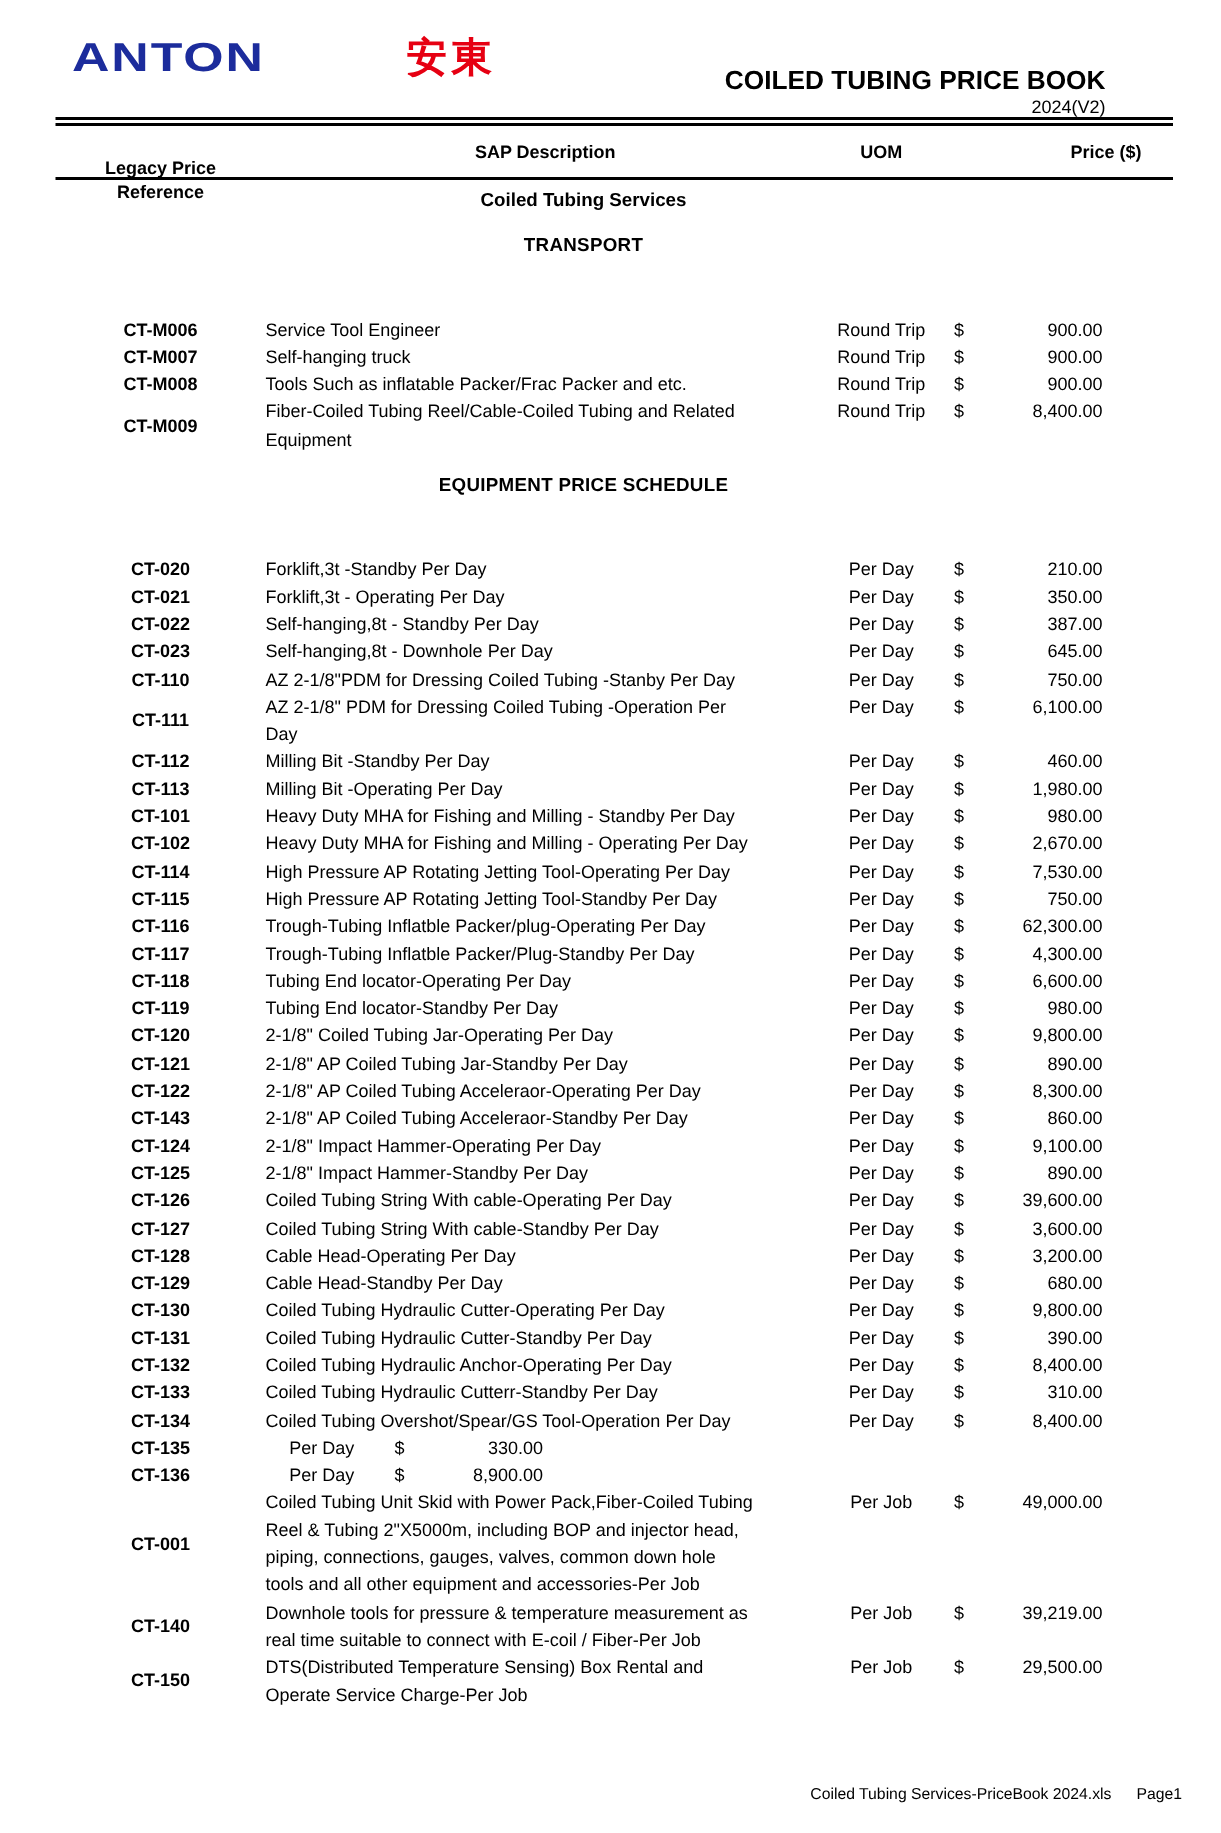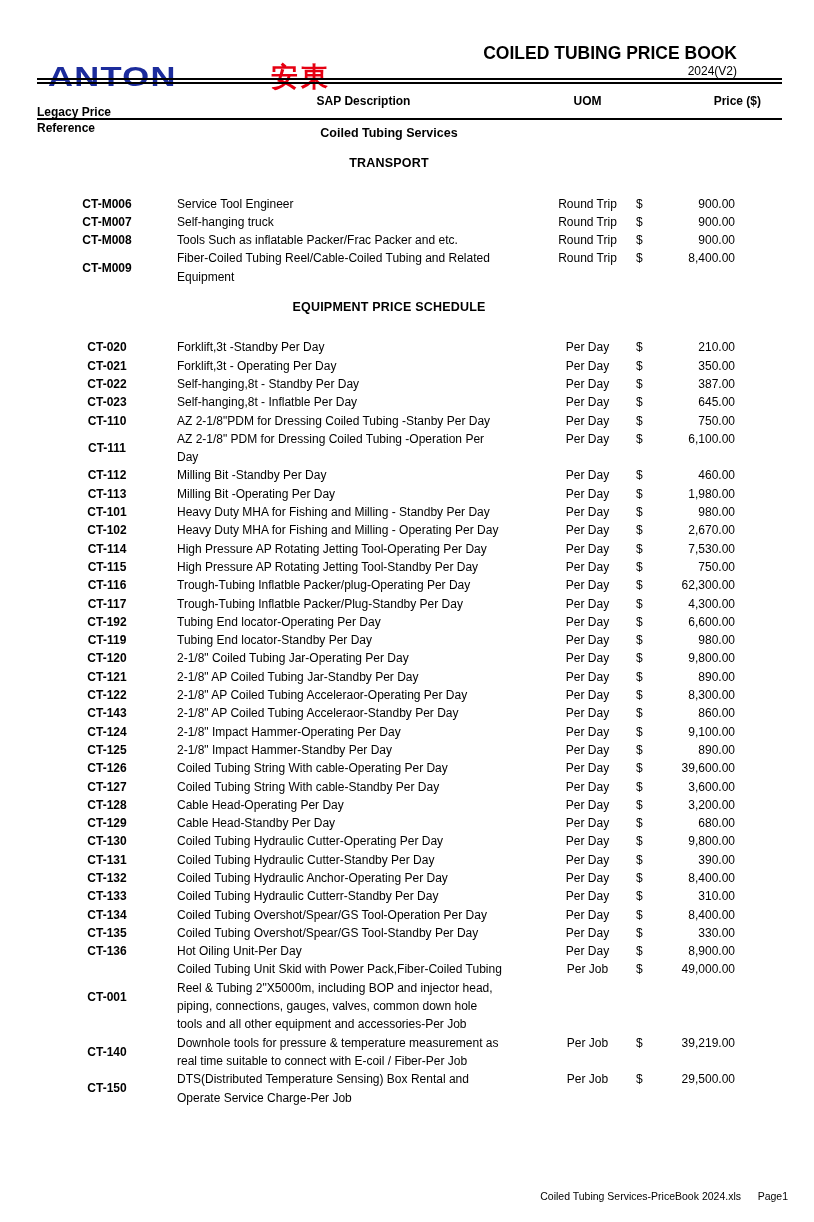--- a/index.html
+++ b/index.html
@@ -15,21 +15,21 @@
   
   .logo { position: absolute; left: 48px; top: 20px; white-space: nowrap; }
   .logo-latin {
     display: inline-block;
     font-size: 27px; font-weight: 900; letter-spacing: 1px;
     transform: scaleX(1.28); transform-origin: left center;
   }
   .logo-cjk {
     display: inline-block;
     font-size: 27px; font-weight: 700;
-    margin-left: 118px; letter-spacing: 3px; margin-top: 39px;
+    margin-left: 118px; letter-spacing: 3px;
   }
 
   
   .doc-title {
     position: absolute; right: 77px; top: 43px;
     font-size: 17.5px; font-weight: bold; white-space: nowrap;
   }
   .doc-version {
     position: absolute; right: 77px; top: 64px;
     font-size: 12px;
@@ -38,40 +38,40 @@
   
   .thead {
     position: absolute; left: 37px; top: 78px; width: 745px;
     border-top: 6px double #000;
     border-bottom: 2px solid #000;
     height: 34px;
     display: flex; align-items: center;
     font-weight: bold; font-size: 12px;
     box-sizing: content-box;
   }
-  .thead .h-code  { width: 140px; text-align: left; margin-top: 40px; }
+  .thead .h-code  { width: 140px; text-align: center; margin-top: 40px; }
   .thead .h-code span { display: inline-block; max-width: 96px; line-height: 1.3; }
   .thead .h-desc  { width: 373px; text-align: center; }
   .thead .h-uom   { width: 75px;  text-align: center; }
   .thead .h-price { width: 110px; text-align: right; padding-left: 26px; }
 
   
   .tbody {
     position: absolute; left: 37px; top: 120px; width: 704px;
     font-size: 12px; line-height: 18.3px;
   }
   .doc-subtitle {
     text-align: center; font-weight: bold; font-size: 12.5px;
     margin-top: 4px;
   }
   .section-heading {
     text-align: center; font-weight: bold; font-size: 12.5px;
     margin-top: 12px; letter-spacing: 0.2px;
   }
-  .rows { margin-top: 22px; }
+  .rows { margin-top: 38px; }
   .row { display: flex; align-items: flex-start; }
   .c-code  { width: 140px; text-align: center; font-weight: bold; align-self: center; }
   .c-desc  { width: 373px; padding-right: 13px; box-sizing: border-box; white-space: pre-line; }
   .c-uom   { width: 75px;  text-align: center; }
   .c-cur   { width: 26px;  padding-left: 11px; box-sizing: border-box; }
   .c-price { width: 84px;  text-align: right; }
 
   
   .footer-file {
     position: absolute; left: 37px; top: 1190px; width: 704px;
@@ -165,21 +165,21 @@
   <div class="row">
     <div class="c-code">CT-022</div>
     <div class="c-desc">Self-hanging,8t - Standby Per Day</div>
     <div class="c-uom">Per Day</div>
     <div class="c-cur">$</div>
     <div class="c-price">387.00</div>
   </div>
 
   <div class="row">
     <div class="c-code">CT-023</div>
-    <div class="c-desc">Self-hanging,8t - Inflatble Per Day</div>
+    <div class="c-desc">Self-hanging,8t - Downhole Per Day</div>
     <div class="c-uom">Per Day</div>
     <div class="c-cur">$</div>
     <div class="c-price">645.00</div>
   </div>
 
   <div class="row">
     <div class="c-code">CT-110</div>
     <div class="c-desc">AZ 2-1/8"PDM for Dressing Coiled Tubing -Stanby Per Day</div>
     <div class="c-uom">Per Day</div>
     <div class="c-cur">$</div>
@@ -253,21 +253,21 @@
 
   <div class="row">
     <div class="c-code">CT-117</div>
     <div class="c-desc">Trough-Tubing Inflatble Packer/Plug-Standby Per Day</div>
     <div class="c-uom">Per Day</div>
     <div class="c-cur">$</div>
     <div class="c-price">4,300.00</div>
   </div>
 
   <div class="row">
-    <div class="c-code">CT-192</div>
+    <div class="c-code">CT-118</div>
     <div class="c-desc">Tubing End locator-Operating Per Day</div>
     <div class="c-uom">Per Day</div>
     <div class="c-cur">$</div>
     <div class="c-price">6,600.00</div>
   </div>
 
   <div class="row">
     <div class="c-code">CT-119</div>
     <div class="c-desc">Tubing End locator-Standby Per Day</div>
     <div class="c-uom">Per Day</div>
@@ -390,29 +390,27 @@
   <div class="row">
     <div class="c-code">CT-134</div>
     <div class="c-desc">Coiled Tubing Overshot/Spear/GS Tool-Operation Per Day</div>
     <div class="c-uom">Per Day</div>
     <div class="c-cur">$</div>
     <div class="c-price">8,400.00</div>
   </div>
 
   <div class="row">
     <div class="c-code">CT-135</div>
-    <div class="c-desc">Coiled Tubing Overshot/Spear/GS Tool-Standby Per Day</div>
     <div class="c-uom">Per Day</div>
     <div class="c-cur">$</div>
     <div class="c-price">330.00</div>
   </div>
 
   <div class="row">
     <div class="c-code">CT-136</div>
-    <div class="c-desc">Hot Oiling Unit-Per Day</div>
     <div class="c-uom">Per Day</div>
     <div class="c-cur">$</div>
     <div class="c-price">8,900.00</div>
   </div>
 
   <div class="row">
     <div class="c-code">CT-001</div>
     <div class="c-desc">Coiled Tubing Unit Skid with Power Pack,Fiber-Coiled Tubing
 Reel &amp; Tubing 2"X5000m, including BOP and injector head,
 piping, connections, gauges, valves, common down hole

